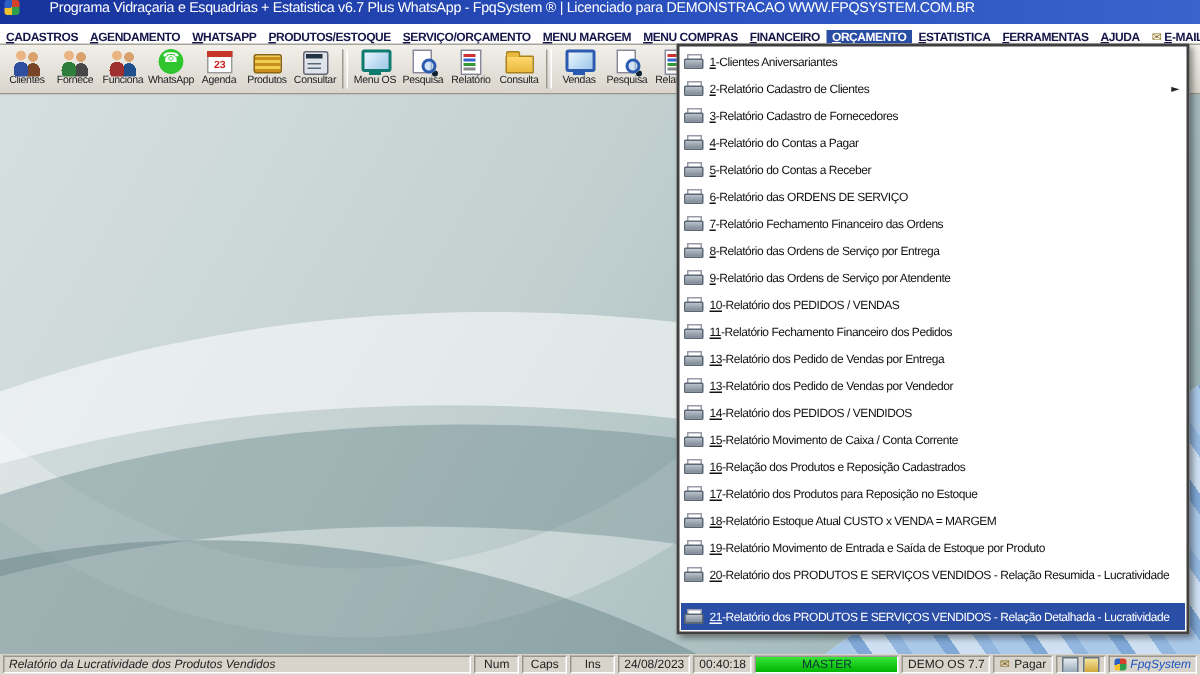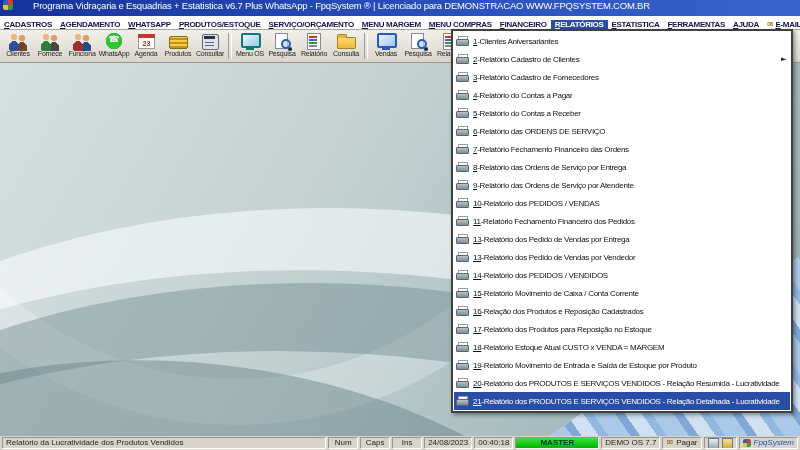--- a/index.html
+++ b/index.html
@@ -96,40 +96,40 @@
   .photo-edge{position:absolute;right:0;bottom:0;width:250px;height:180px;
     clip-path:polygon(100% 0,100% 12px,12px 100%,0 100%);background:rgba(255,255,255,.85);}
   .plants{position:absolute;left:555px;bottom:-6px;width:120px;height:34px;
     background:radial-gradient(ellipse 60px 17px at 50% 100%,rgba(70,120,60,.8),rgba(70,120,60,0) 70%);}
 
   
   .dropdown{position:absolute;left:451px;top:29px;width:342px;z-index:100;background:#fff;
     border:2px solid #404040;box-shadow:2px 2px 4px rgba(0,0,0,.4);padding:1px;box-sizing:border-box;}
   .menu-item{height:18px;display:flex;align-items:center;gap:4px;padding:0 4px 0 2px;
     font-size:8px;letter-spacing:-0.3px;color:#111;white-space:nowrap;overflow:hidden;cursor:pointer;}
-  .menu-item.selected{background:#2a4da6;color:#fff;}
+  .menu-item.selected{background:#2a4da6;color:#fff;margin-top:10px;}
   .mi-ico{width:13px;height:10px;flex:none;position:relative;}
   .mi-ico::before{content:"";position:absolute;left:2px;top:0;width:8px;height:3px;
     background:#fff;border:1px solid #99a;}
   .mi-ico::after{content:"";position:absolute;left:0;top:3px;width:11px;height:5px;
     background:linear-gradient(#b9c2cc,#7e8a96);border:1px solid #5a6572;border-radius:1px;}
   .mi-label u{text-underline-offset:1px;}
   .sub-arrow{margin-left:auto;font-size:7px;color:#222;
     font-family:"DejaVu Sans",sans-serif;}
 
   
   .statusbar{position:absolute;left:0;bottom:0;width:800px;height:14px;background:#d8d4cc;
     display:flex;gap:2px;padding:1px 2px;box-sizing:border-box;align-items:stretch;}
   .sb-panel{border:1px solid;border-color:#9a968e #ffffff #ffffff #9a968e;
     font-size:8px;line-height:10px;padding:0 3px;white-space:nowrap;overflow:hidden;
     display:flex;align-items:center;gap:3px;color:#222;box-sizing:border-box;}
-  .sb-msg{flex:1;}
+  .sb-msg{flex:1;font-style:italic;}
   .sb-key{width:30px;justify-content:center;}
-  .sb-user{width:84px;justify-content:center;background:linear-gradient(#39e439,#00b400);
-    font-weight:bold;color:#033;}
+  .sb-user{width:96px;justify-content:center;background:linear-gradient(#39e439,#00b400);
+    font-weight:normal;color:#033;}
   .sb-email{cursor:pointer;}
   .mini-ic{width:9px;height:9px;border:1px solid #678;display:inline-block;}
   .mi1{background:linear-gradient(#e8edf2,#9aaab8);}
   .mi2{background:linear-gradient(#f6e49a,#d2a93c);}
   .sb-brand{color:#1a56c4;font-weight:normal;font-style:italic;}
   .logo-sq{width:8px;height:8px;border-radius:2px;flex:none;
     background:conic-gradient(#d8402e 0 25%,#2e9e4a 0 50%,#f2c22e 0 75%,#2e5fc4 0);}
 </style>
 </head>
 <body>
@@ -160,21 +160,21 @@
     <span class="mb-item">
         <span class="mb-label">MENU MARGEM</span>
       </span>
     <span class="mb-item">
         <span class="mb-label">MENU COMPRAS</span>
       </span>
     <span class="mb-item">
         <span class="mb-label">FINANCEIRO</span>
       </span>
     <span class="mb-item active">
-        <span class="mb-label">RELATÓRIOS</span>
+        <span class="mb-label">ORÇAMENTO</span>
       </span>
     <span class="mb-item">
         <span class="mb-label">ESTATISTICA</span>
       </span>
     <span class="mb-item">
         <span class="mb-label">FERRAMENTAS</span>
       </span>
     <span class="mb-item">
         <span class="mb-label">AJUDA</span>
       </span>

